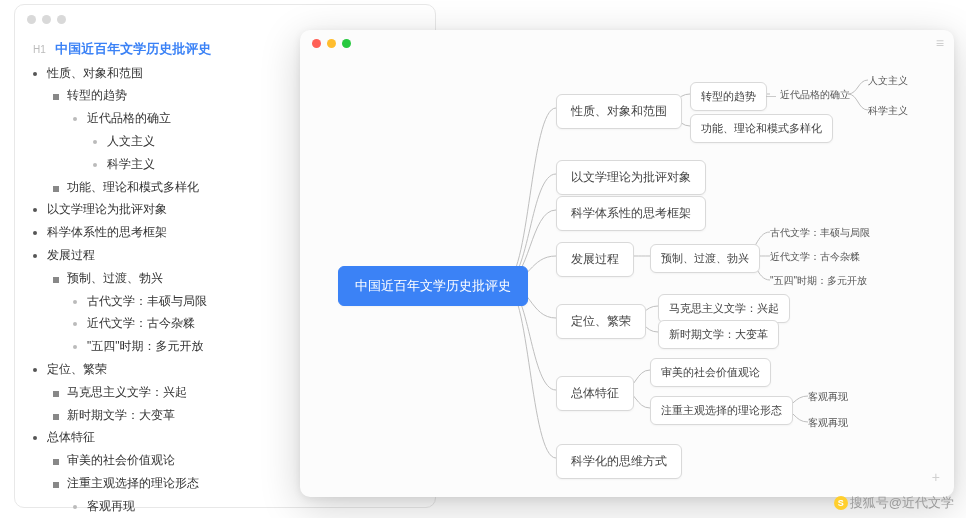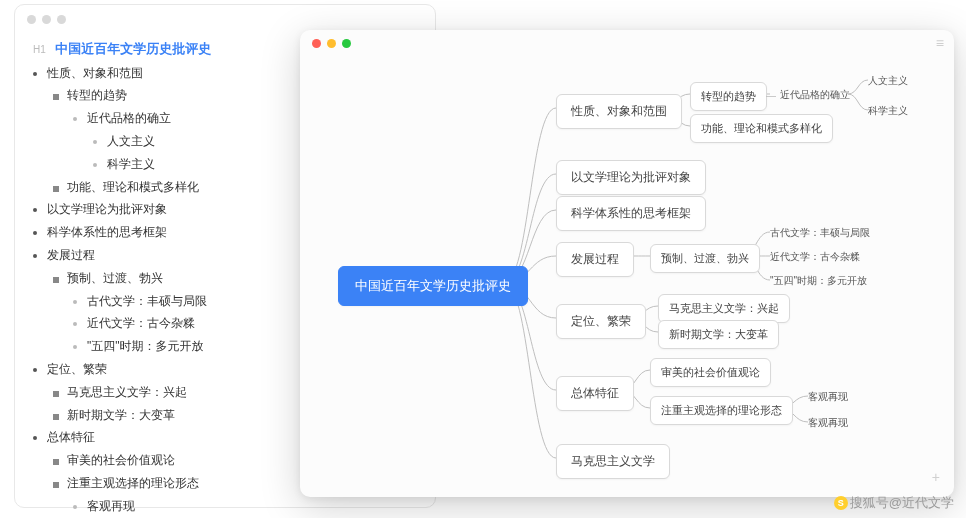--- a/index.html
+++ b/index.html
@@ -168,21 +168,21 @@
     </svg>
 
     <div class="node root" style="left:38px; top:210px;"><span>中国近百年文学历史批评史</span></div>
 
     <div class="node b1" style="left:256px; top:38px;"><span>性质、对象和范围</span></div>
     <div class="node b1" style="left:256px; top:104px;"><span>以文学理论为批评对象</span></div>
     <div class="node b1" style="left:256px; top:140px;"><span>科学体系性的思考框架</span></div>
     <div class="node b1" style="left:256px; top:186px;"><span>发展过程</span></div>
     <div class="node b1" style="left:256px; top:248px;"><span>定位、繁荣</span></div>
     <div class="node b1" style="left:256px; top:320px;"><span>总体特征</span></div>
-    <div class="node b1" style="left:256px; top:388px;"><span>马克思主义文学</span></div>
+    <div class="node b1" style="left:256px; top:388px;"><span>科学化的思维方式</span></div>
 
     <div class="node" style="left:390px; top:26px;"><span>转型的趋势</span></div>
     <div class="leaf dash" style="left:466px; top:32px;">
         <span>近代品格的确立</span>
       </div>
     <div class="leaf" style="left:568px; top:18px;"><span>人文主义</span></div>
     <div class="leaf" style="left:568px; top:48px;"><span>科学主义</span></div>
     <div class="node" style="left:390px; top:58px;"><span>功能、理论和模式多样化</span></div>
 
     <div class="node" style="left:350px; top:188px;"><span>预制、过渡、勃兴</span></div>

